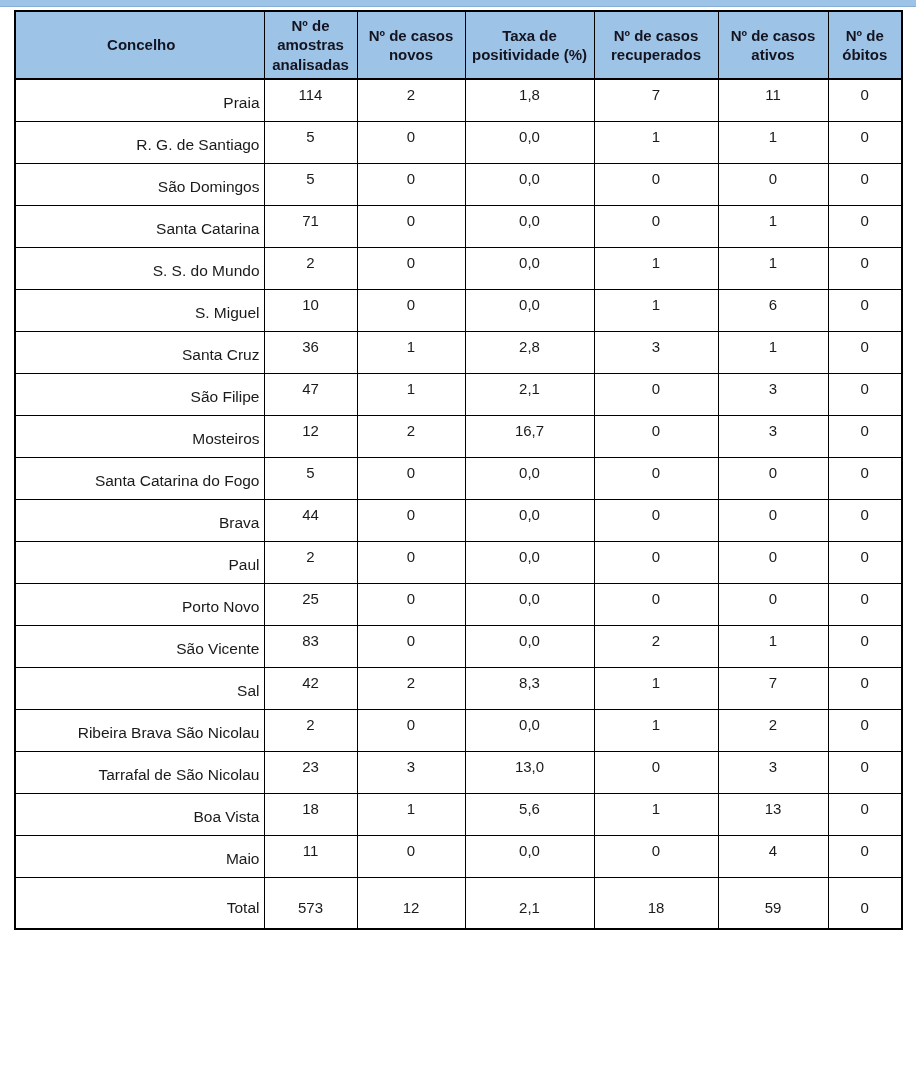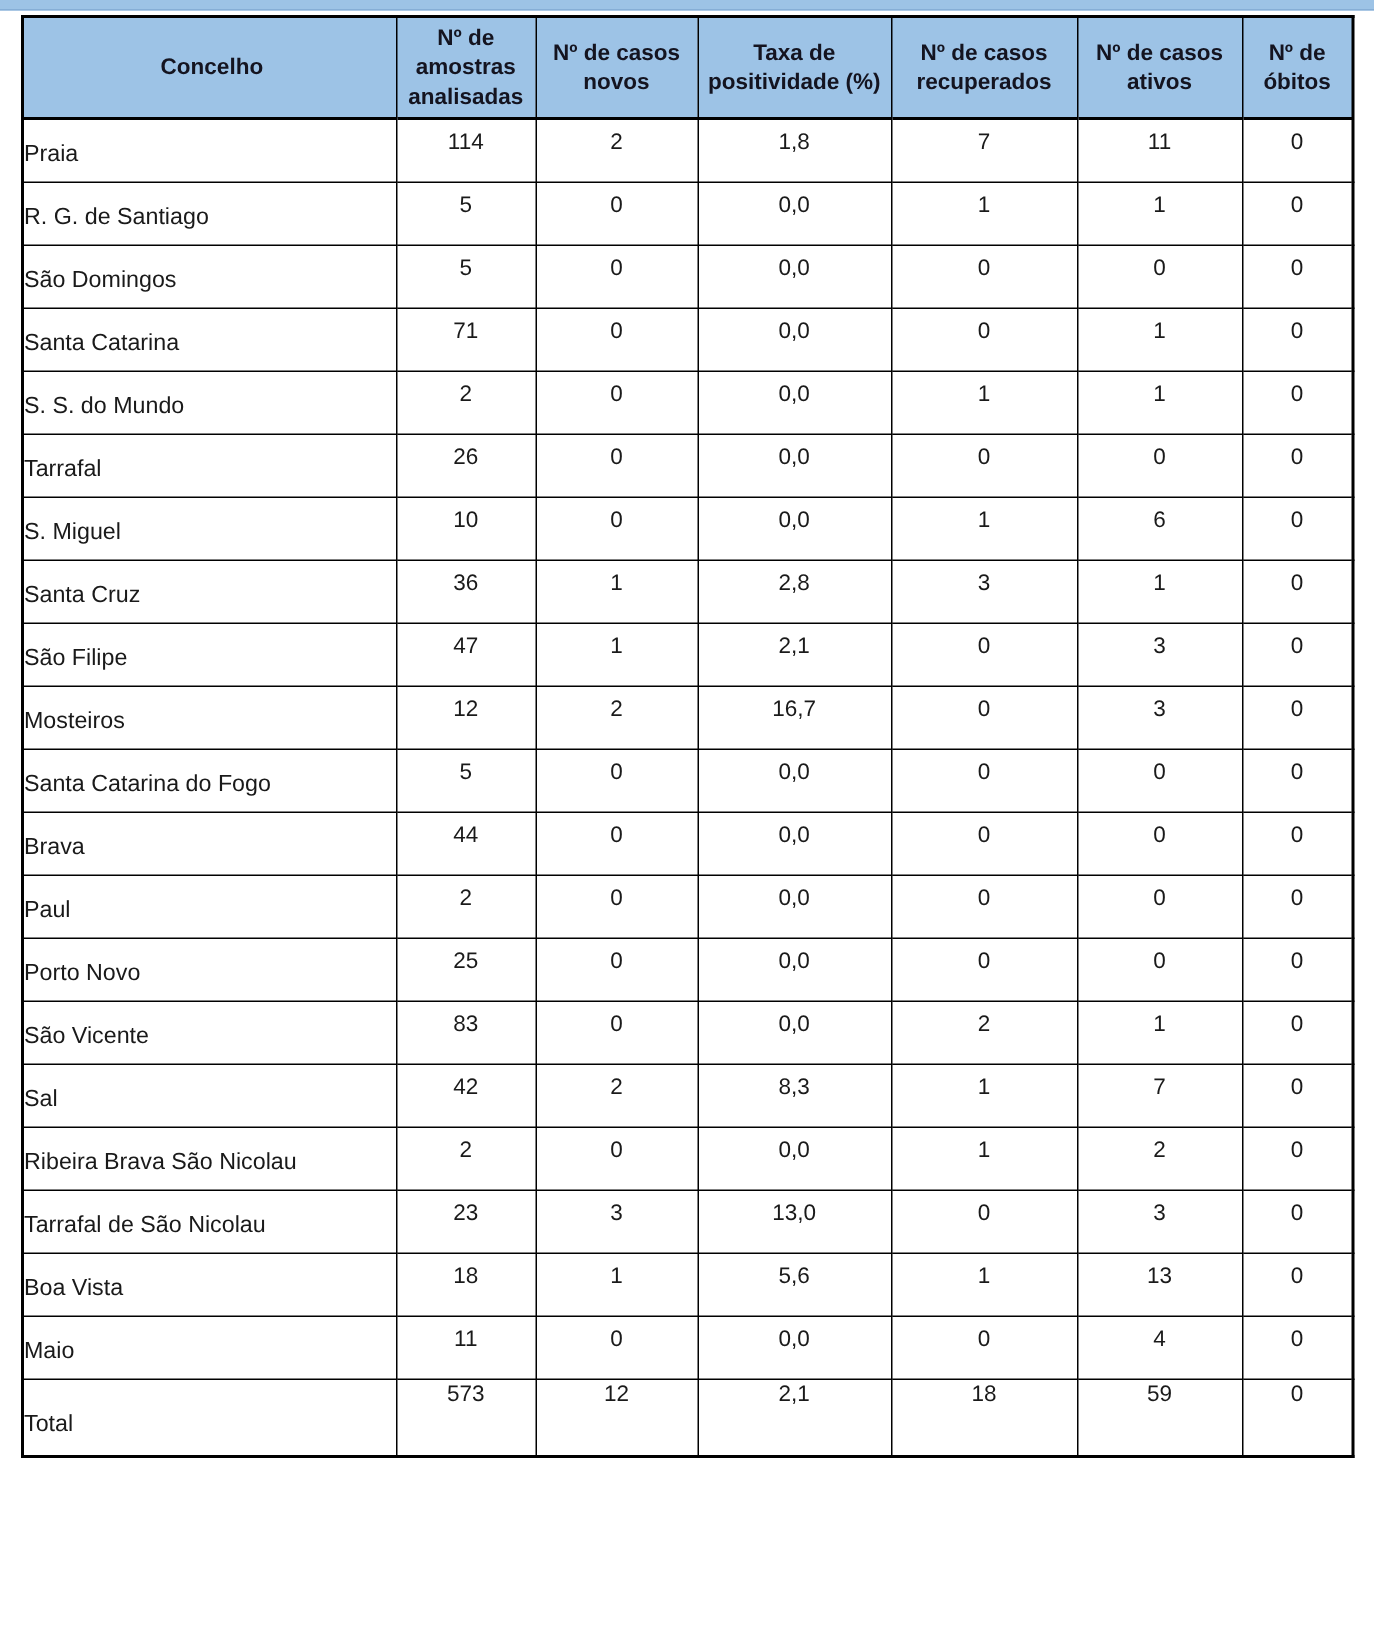--- a/index.html
+++ b/index.html
@@ -55,30 +55,30 @@
     color:var(--body-text);
     background:#ffffff;
   }
   td.num-col{
     text-align:center;
     vertical-align:top;
     padding-top:6px;
     height:42px;
   }
   td.name-col{
-    text-align:left;
+    text-align:right;
     vertical-align:bottom;
-    padding:0 4px 9px 0;
+    padding:0 4px 9px 24px;
     font-size:15.5px;
   }
   tr.total-row td{
     font-weight:normal;
     height:52px;
   }
-  tr.total-row td.num-col{padding-top:1px;}
+  tr.total-row td.num-col{padding-top:21px;}
   tr.total-row td.name-col{padding-bottom:11px;}
 </style>
 </head>
 <body>
 
 <div class="top-strip"></div>
 
 <table class="data-table">
   <colgroup>
     <col style="width:249px">
@@ -140,29 +140,20 @@
       <tr>
         <td class="name-col">S. S. do Mundo</td>
         <td class="num-col">2</td>
         <td class="num-col">0</td>
         <td class="num-col">0,0</td>
         <td class="num-col">1</td>
         <td class="num-col">1</td>
         <td class="num-col">0</td>
       </tr>
       <tr>
-        <td class="name-col">Tarrafal</td>
-        <td class="num-col">26</td>
-        <td class="num-col">0</td>
-        <td class="num-col">0,0</td>
-        <td class="num-col">0</td>
-        <td class="num-col">0</td>
-        <td class="num-col">0</td>
-      </tr>
-      <tr>
         <td class="name-col">S. Miguel</td>
         <td class="num-col">10</td>
         <td class="num-col">0</td>
         <td class="num-col">0,0</td>
         <td class="num-col">1</td>
         <td class="num-col">6</td>
         <td class="num-col">0</td>
       </tr>
       <tr>
         <td class="name-col">Santa Cruz</td>

